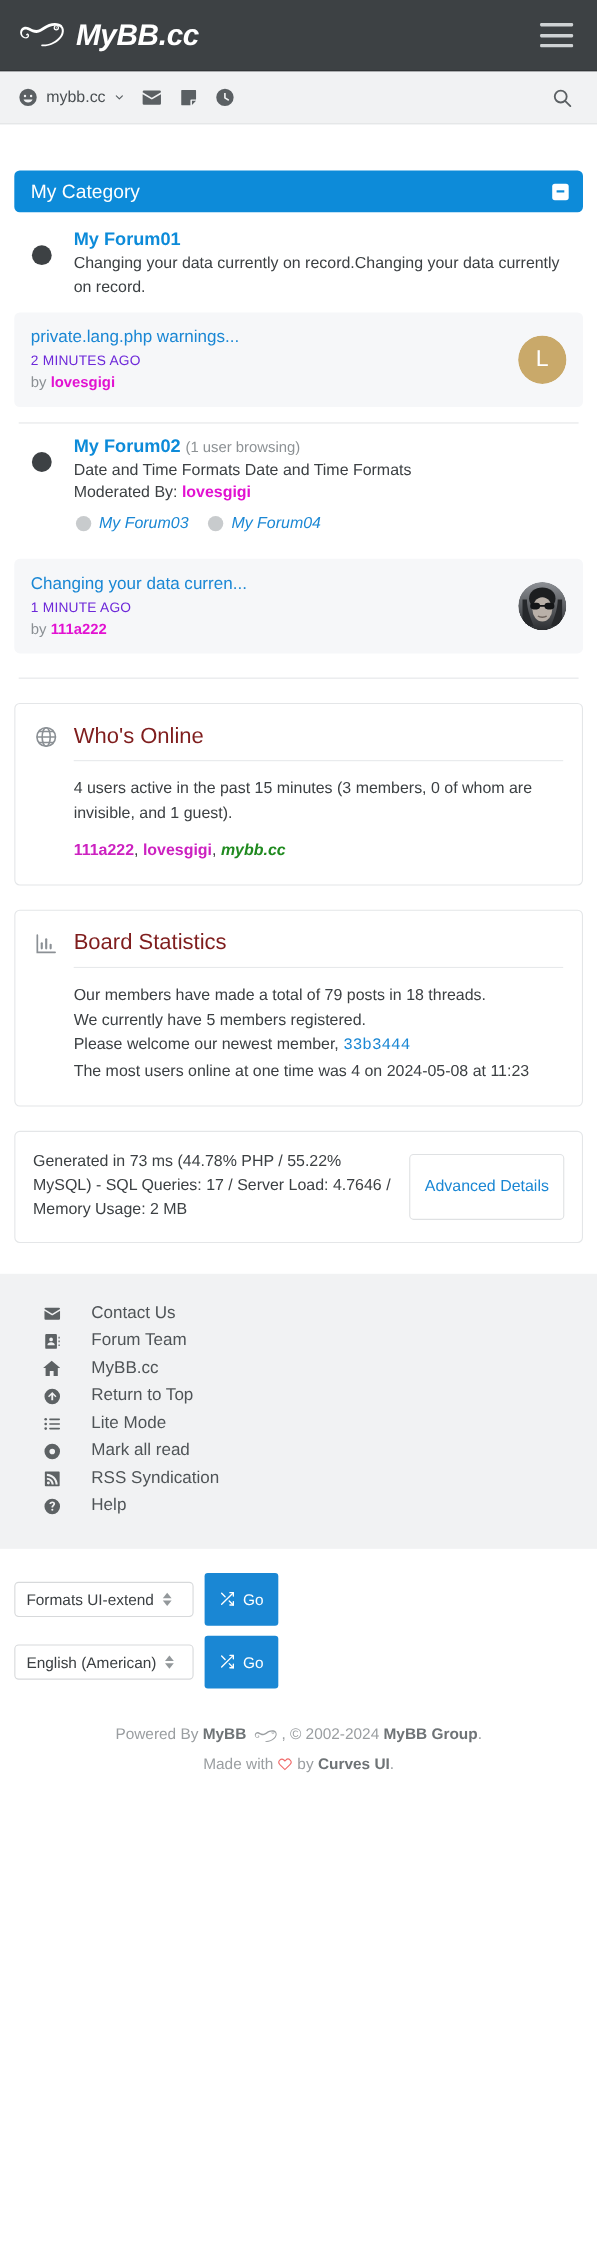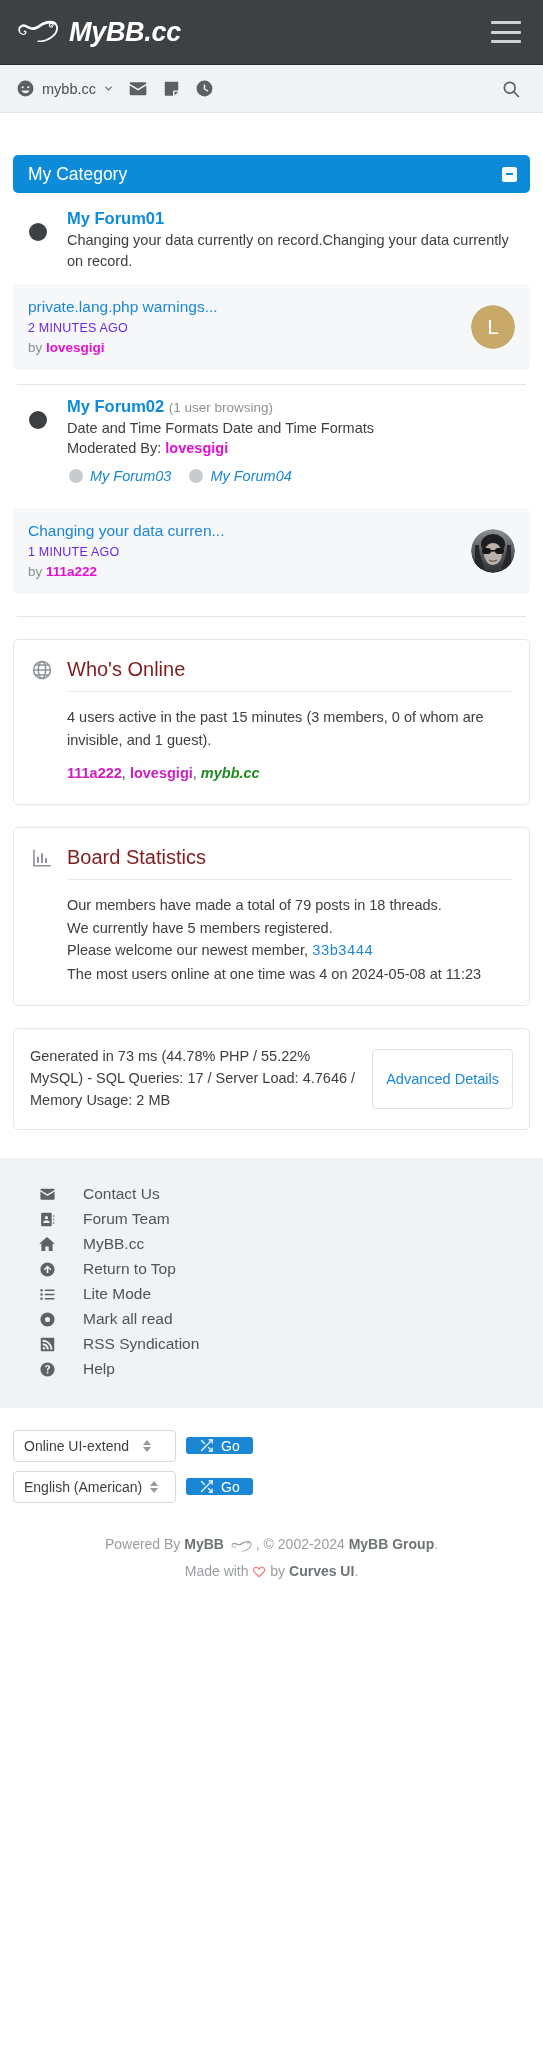--- a/index.html
+++ b/index.html
@@ -235,21 +235,21 @@
   .select-arrows { display: flex; flex-direction: column; gap: 2px; color: #8b9095; }
   .select-arrows i {
     display: block;
     width: 0; height: 0;
     border-left: 4px solid transparent;
     border-right: 4px solid transparent;
   }
   .select-arrows .up { border-bottom: 5px solid #93989b; }
   .select-arrows .down { border-top: 5px solid #93989b; }
   .go-btn {
-    height: 17px;
+    height: 48px;
     background: #1a87d4;
     border: none;
     border-radius: 3px;
     color: #ffffff;
     font-size: 14px;
     font-family: "Liberation Sans", sans-serif;
     display: flex;
     align-items: center;
     gap: 7px;
     padding: 0 13px;
@@ -553,21 +553,21 @@
           <path d="M12 2a10 10 0 1 0 0 20 10 10 0 0 0 0-20zm.1 15.6a1.35 1.35 0 1 1 0-2.7 1.35 1.35 0 0 1 0 2.7zm2.1-6.3c-.8.7-1 1-1 1.7v.4h-2.2v-.6c0-1.3.5-2 1.5-2.8.7-.6.9-.9.9-1.4 0-.7-.5-1.1-1.3-1.1-.8 0-1.4.5-1.5 1.4H8.3c.1-2 1.6-3.3 3.8-3.3 2.2 0 3.6 1.2 3.6 2.9 0 1-.4 1.7-1.5 2.8z"></path>
         </svg>
     </span>
     <span class="footer-link-label">Help</span>
   </a>
 </div>
 
 <div class="footer-forms">
   <div class="form-row">
     <div class="styled-select">
-      <span>Online UI-extend</span>
+      <span>Formats UI-extend</span>
       <span class="select-arrows">
           <i class="up"></i>
           <i class="down"></i>
         </span>
     </div>
     <button class="go-btn">
       <span>
         <svg width="15" height="15" viewBox="0 0 24 24" fill="none" stroke="currentColor" stroke-width="2" stroke-linecap="round" stroke-linejoin="round">
           <polyline points="16 3 21 3 21 8"></polyline>
             <line x1="4" y1="20" x2="21" y2="3"></line>

